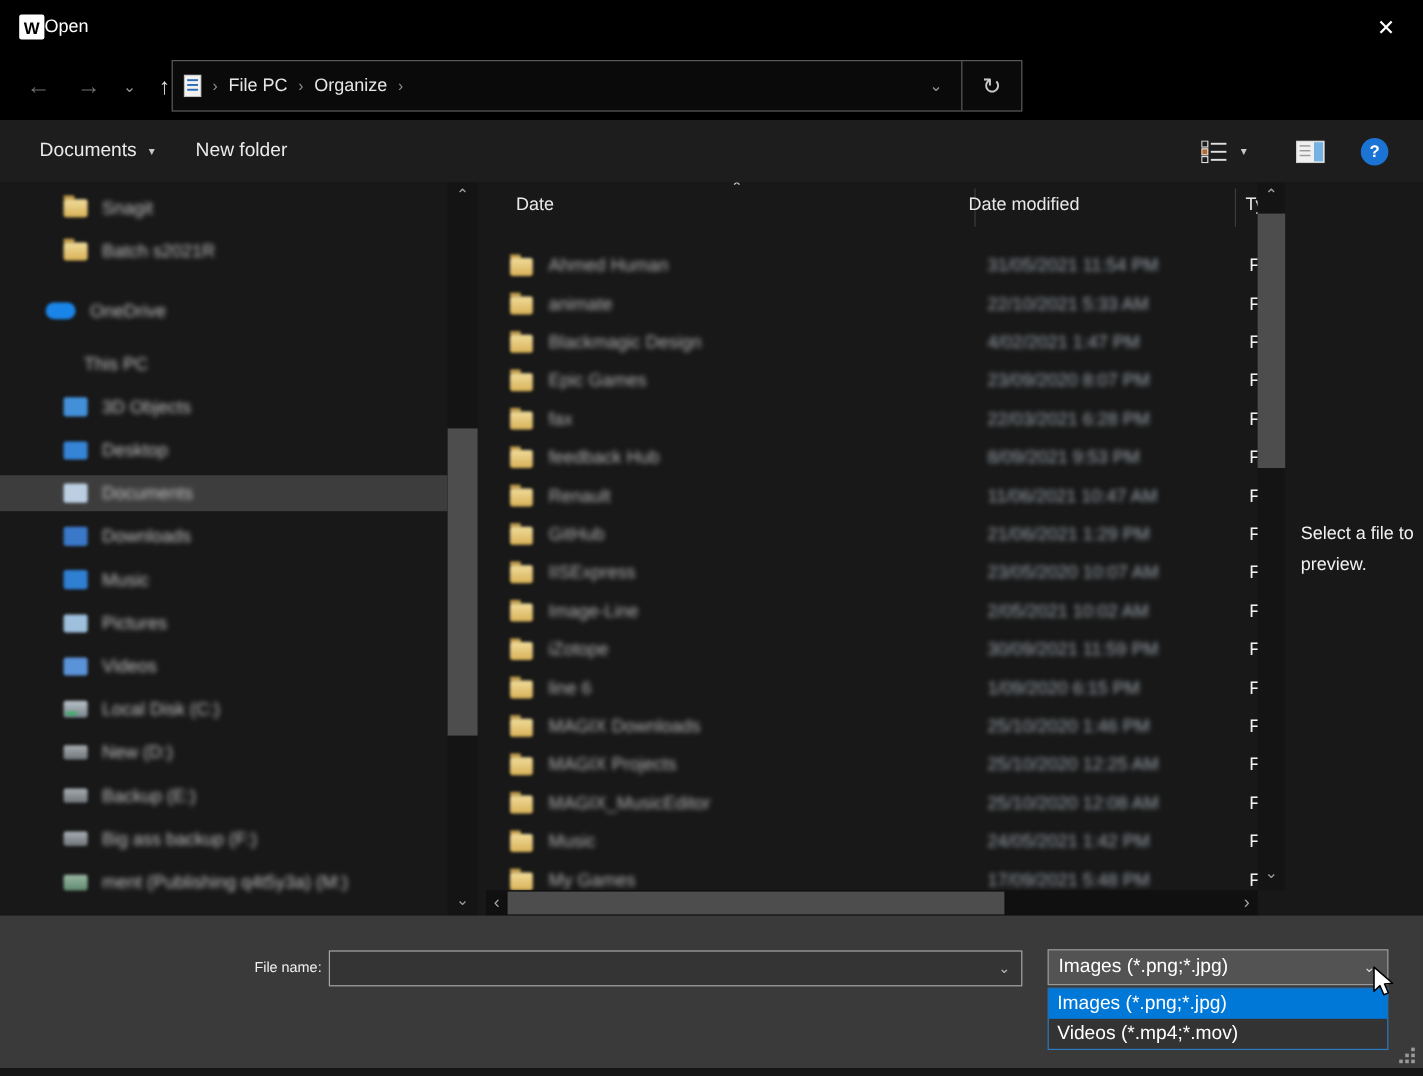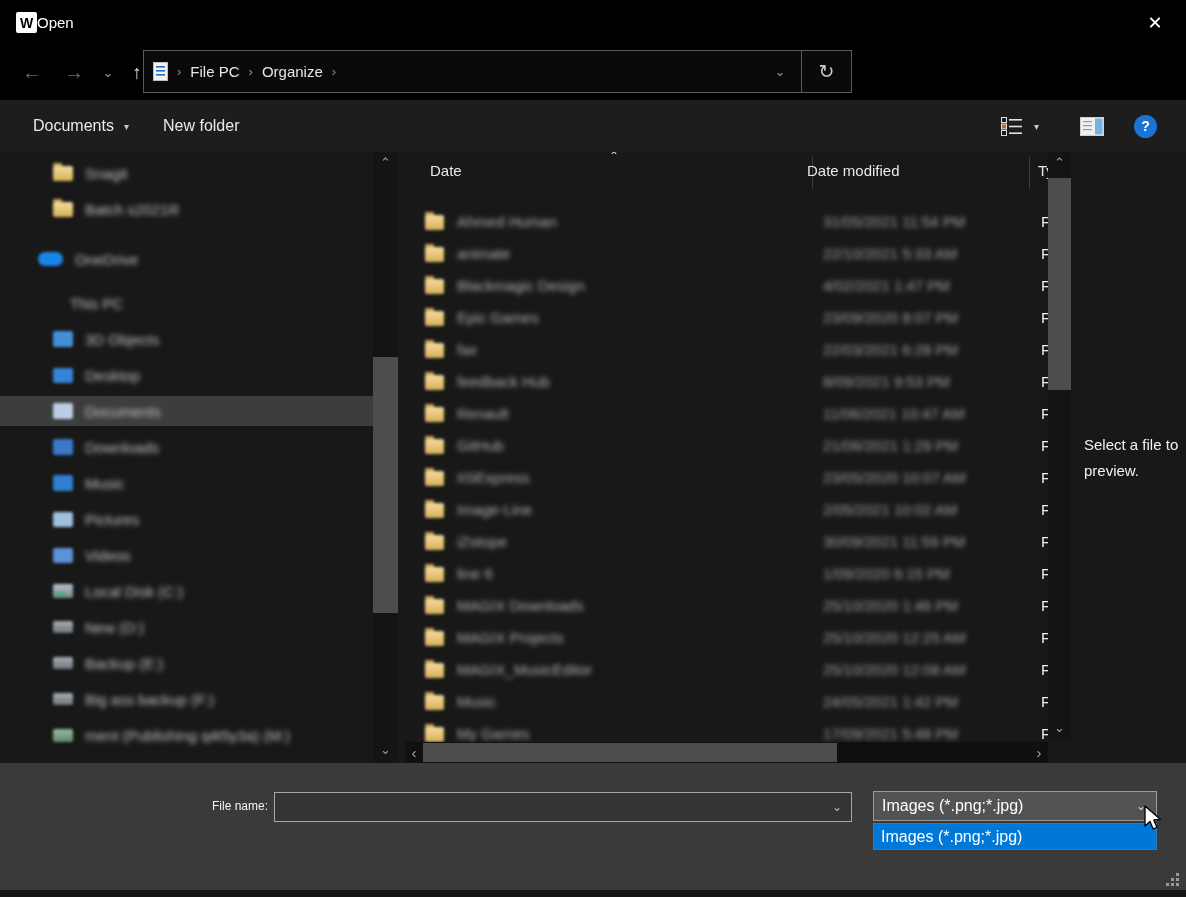--- a/index.html
+++ b/index.html
@@ -423,20 +423,21 @@
       <input class="fn-input" type="text" value="" style="">
       <span class="fn-caret">⌄</span>
     </div>
 
     <div class="ft-select">
       <span class="lbl">Images (*.png;*.jpg)</span>
       <span class="sel-caret">⌄</span>
     </div>
     <div class="ft-list">
         <div class="ft-option selected">Images (*.png;*.jpg)</div>
+        <div class="ft-option">Videos (*.mp4;*.mov)</div>
       </div>
 
     <svg class="resize-grip" width="16" height="16" viewBox="0 0 16 16">
       <rect x="11" y="1" width="3" height="3" fill="#9a9a9a"></rect>
       <rect x="11" y="6" width="3" height="3" fill="#9a9a9a"></rect>
       <rect x="11" y="11" width="3" height="3" fill="#9a9a9a"></rect>
       <rect x="6" y="6" width="3" height="3" fill="#9a9a9a"></rect>
       <rect x="6" y="11" width="3" height="3" fill="#9a9a9a"></rect>
       <rect x="1" y="11" width="3" height="3" fill="#9a9a9a"></rect>
     </svg>

